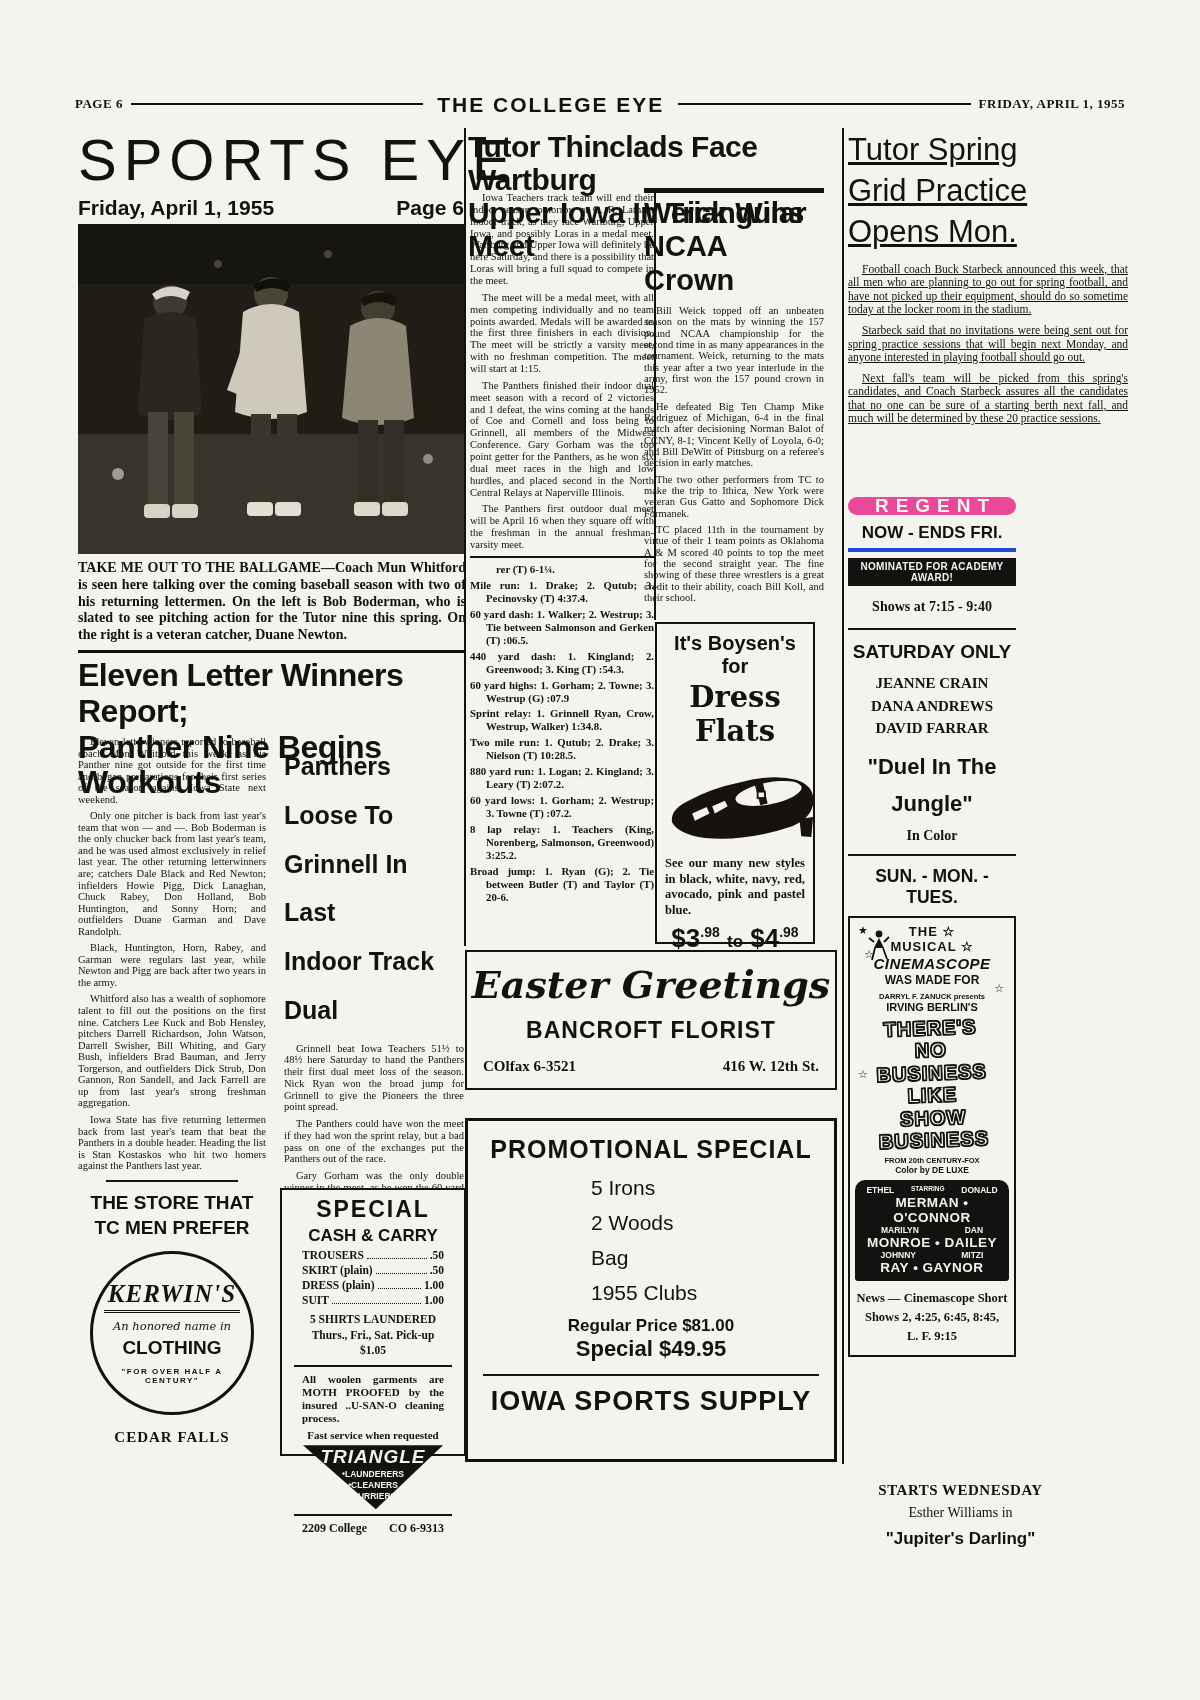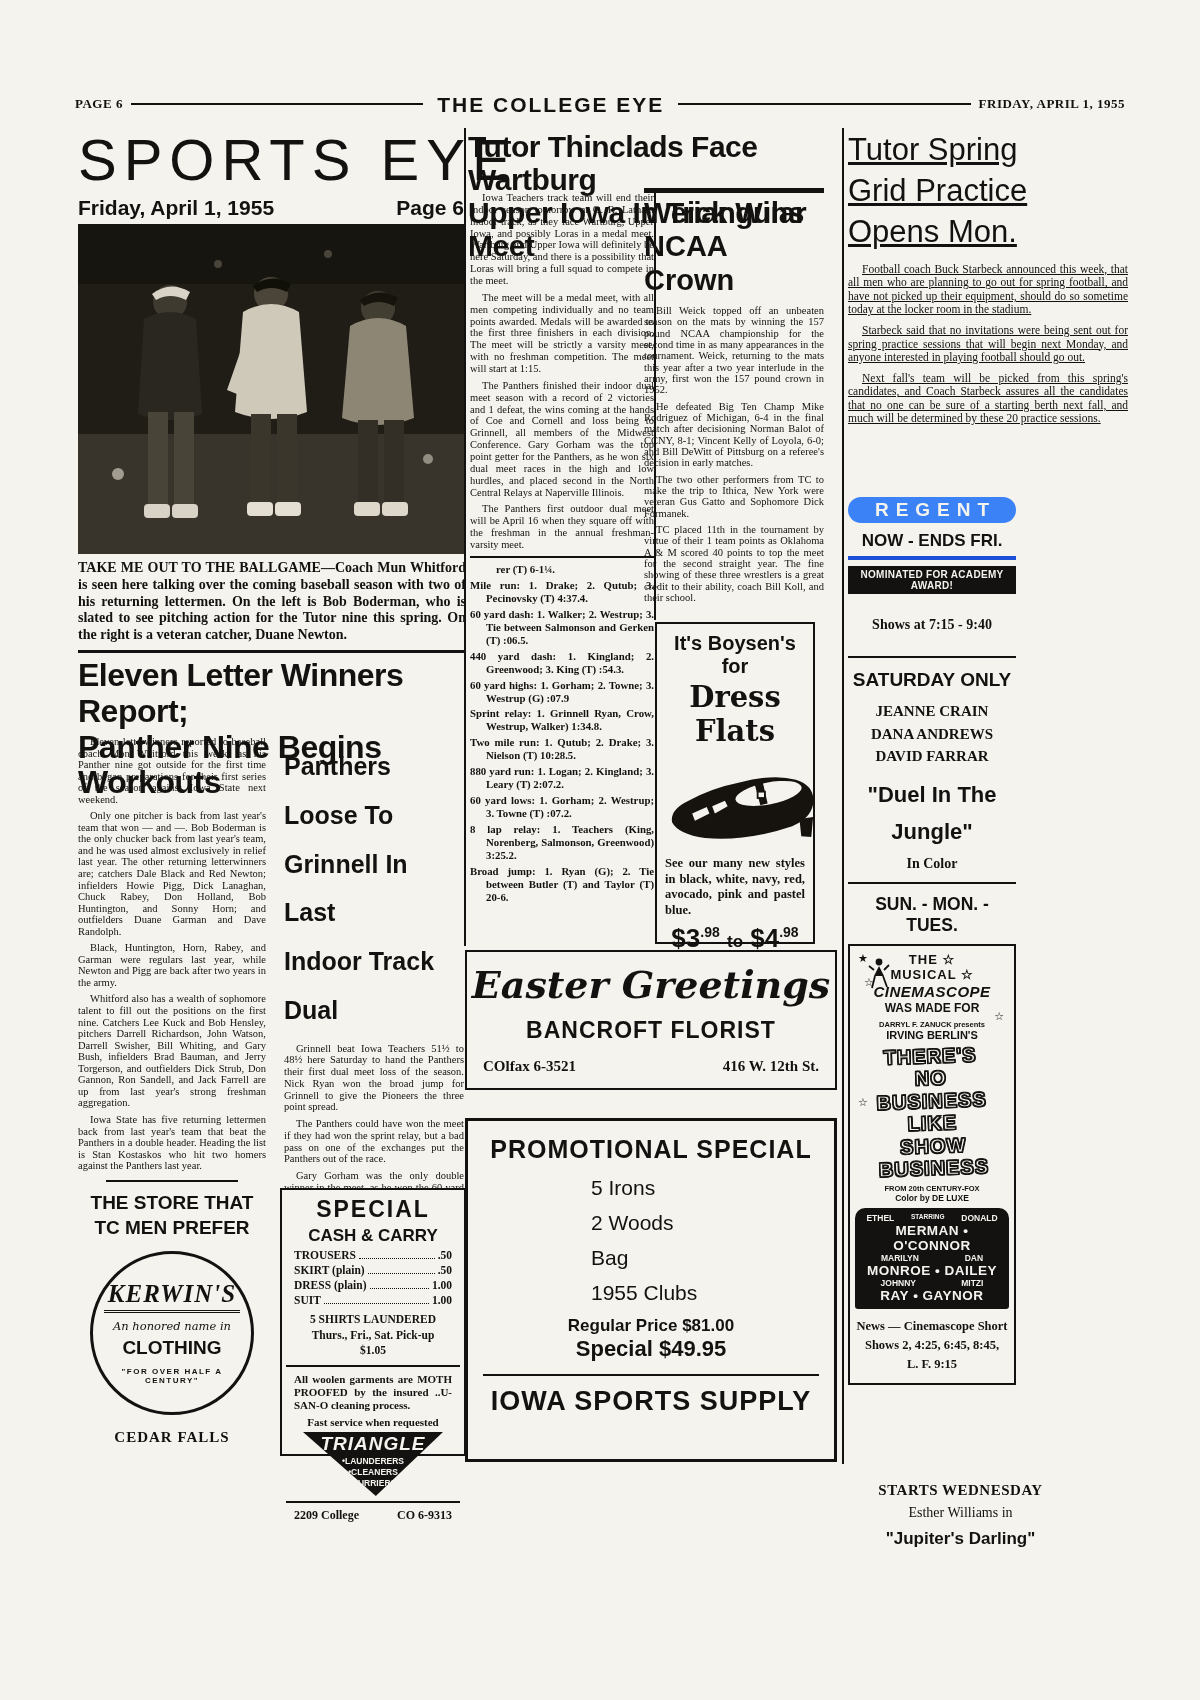--- a/index.html
+++ b/index.html
@@ -85,21 +85,21 @@
   .golf .s{font:bold 29px "Liberation Sans", sans-serif;letter-spacing:4px;margin-top:14px;}
   .golf .items{width:120px;margin:12px auto 0;text-align:left;
                font:400 21px "Liberation Sans", sans-serif;}
   .golf .items div{margin-bottom:11px;}
   .golf .reg{font:bold 17px "Liberation Sans", sans-serif;margin-top:2px;}
   .golf .spc{font:bold 22px "Liberation Sans", sans-serif;}
   .golf .hr{border-top:2px solid #141210;width:92%;margin:12px auto 10px;}
   .golf .store{font:bold 27px "Liberation Sans", sans-serif;letter-spacing:1px;}
 
   
-  .ccbox{left:280px;top:1188px;width:186px;height:268px;padding:6px 12px;}
+  .ccbox{left:280px;top:1188px;width:186px;height:268px;padding:6px 20px;}
   .ccbox .t{font:bold 23px "Liberation Sans", sans-serif;text-align:center;letter-spacing:2px;}
   .ccbox .s{font:bold 17px "Liberation Sans", sans-serif;text-align:center;margin-top:3px;}
   .ccrow{display:flex;align-items:baseline;font:bold 11.5px "Liberation Serif", serif;margin-top:3px;}
   .ccrow .dots{flex:1;border-bottom:1px dotted #141210;margin:0 3px 2px;}
   .ccshirts{text-align:center;font:bold 11.5px "Liberation Serif", serif;margin-top:6px;line-height:1.35;}
   .cc-hr{border-top:2px solid #141210;margin:6px -8px;}
   .ccmoth{font:bold 11px "Liberation Serif", serif;text-align:justify;line-height:1.2;}
   .ccfast{font:bold 11px "Liberation Serif", serif;text-align:center;margin-top:4px;}
   .tri{position:relative;width:140px;height:64px;margin:4px auto 0;}
   .tri .shape{position:absolute;inset:0;background:#141210;
@@ -118,33 +118,33 @@
            display:flex;flex-direction:column;align-items:center;justify-content:center;text-align:center;}
   .kname{font:bold italic 25px "Liberation Serif", serif;border-bottom:3px double #141210;
          padding:0 4px 2px;letter-spacing:1px;}
   .kscript{font:italic 11.5px "DejaVu Serif", serif;margin-top:6px;}
   .kcat{font:bold 19px "Liberation Sans", sans-serif;margin-top:4px;}
   .kslogan{font:bold 8px "Liberation Sans", sans-serif;letter-spacing:1.5px;margin-top:8px;}
   .kcity{font:bold 15px "Liberation Serif", serif;text-align:center;margin-top:14px;letter-spacing:1px;}
 
   
   .regent{left:848px;top:497px;width:168px;}
-  .rlogo{height:26px;background:#3b82f6;border-radius:15px;display:flex;align-items:center;
+  .rlogo{height:18px;background:#ec4899;border-radius:15px;display:flex;align-items:center;
          justify-content:center;color:#f5f3ee;font:bold 19px "Liberation Sans", sans-serif;
          letter-spacing:7px;padding-left:7px;}
   .rnow{font:bold 17px "Liberation Sans", sans-serif;text-align:center;margin:8px 0 6px;
         border-bottom:4px solid #1d4ed8;padding-bottom:5px;}
   .rnom{background:#141210;color:#f5f3ee;font:bold 10px "Liberation Sans", sans-serif;
         text-align:center;padding:3px 0;letter-spacing:.3px;}
   .jcframe{margin-top:5px;padding:5px;background:repeating-linear-gradient(45deg,#6a665f 0 2px,#dedbd2 2px 5px);}
   .jcinner{background:#f5f3ee;padding:7px 2px 5px;text-align:center;}
   .jccast{font:bold 9.5px "Liberation Sans", sans-serif;line-height:1.55;}
   .jctitle{font:bold 29px "Liberation Sans", sans-serif;line-height:1.05;margin-top:3px;letter-spacing:1px;}
   .jcmgm{font:italic 9px "Liberation Serif", serif;margin-top:3px;}
-  .rshows{font:bold 14px "Liberation Serif", serif;text-align:center;margin:23px 0;}
+  .rshows{font:bold 14px "Liberation Serif", serif;text-align:center;margin:13px 0;}
   .rhr{border-top:2px solid #141210;}
   .rsat{font:bold 19px "Liberation Sans", sans-serif;text-align:center;margin:11px 0 9px;}
   .rsatcast{font:bold 15px "Liberation Serif", serif;text-align:center;line-height:1.5;}
   .rduel{font:bold 22px "Liberation Sans", sans-serif;text-align:center;line-height:1.7;margin-top:8px;}
   .rcolor{font:bold 14px "Liberation Serif", serif;text-align:center;margin:6px 0 10px;}
   .rsun{font:bold 17.5px "Liberation Sans", sans-serif;text-align:center;margin:10px 0 8px;}
   .sbbox{border:2px solid #141210;padding:6px 5px 8px;text-align:center;position:relative;background:#f5f3ee;}
   .sb-the{font:bold 13px "Liberation Sans", sans-serif;letter-spacing:1px;}
   .sb-cine{font:bold italic 15px "Liberation Sans", sans-serif;letter-spacing:.5px;margin-top:1px;}
   .sb-made{font:bold 12px "Liberation Sans", sans-serif;margin-top:1px;}

